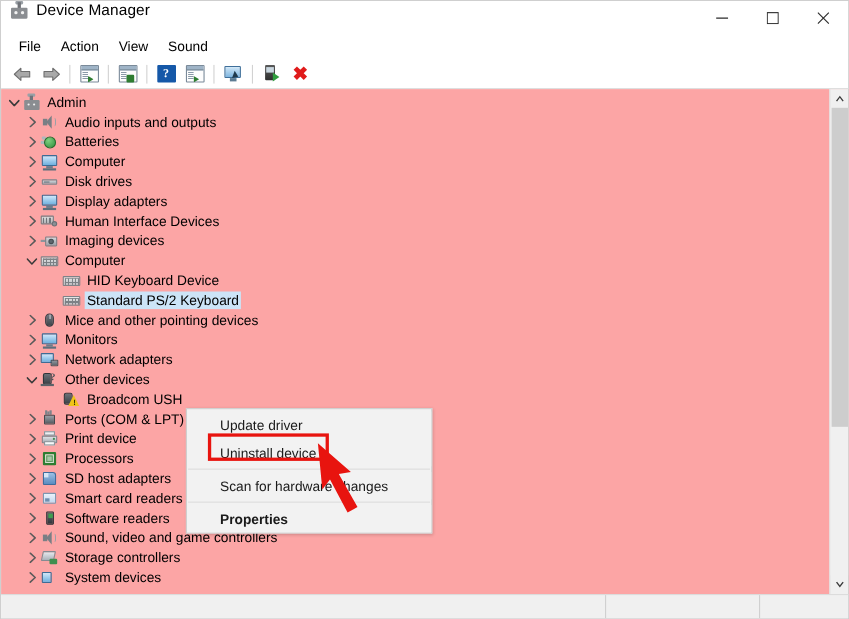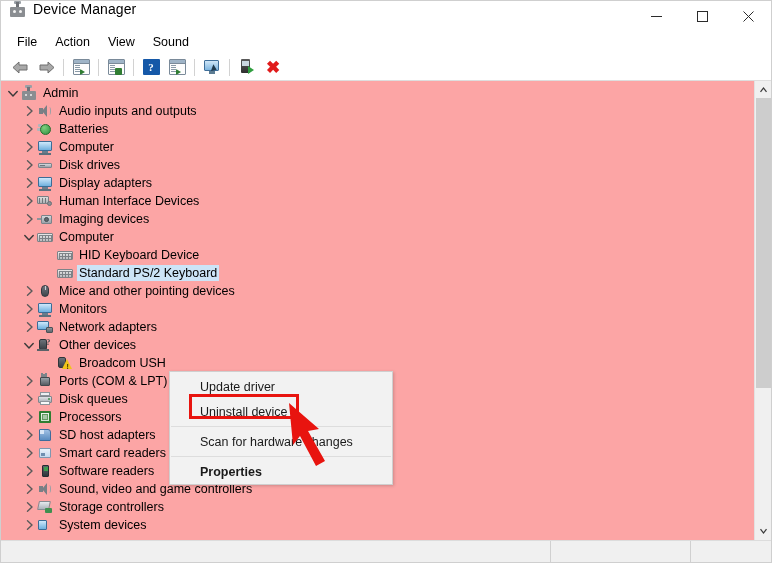--- a/index.html
+++ b/index.html
@@ -649,21 +649,21 @@
             </svg>
           </div>
           <div class="row-icon">
             <div class="i-print">
               <div class="t"></div>
               <div class="b"></div>
               <div class="g"></div>
               <div class="o"></div>
             </div>
           </div>
-          <span class="label-box">Disk queues</span>
+          <span class="label-box">Print device</span>
         </div>
         <div class="row lvl1">
           <div class="chev">
             <svg width="7" height="10" viewBox="0 0 7 10">
               <path d="M1.5 0.8 L6 5 L1.5 9.2" fill="none" stroke="#5a5a5a" stroke-width="1.4" stroke-linecap="round" stroke-linejoin="round"></path>
             </svg>
           </div>
           <div class="row-icon">
             <div class="i-cpu">
               <div class="c"></div>

